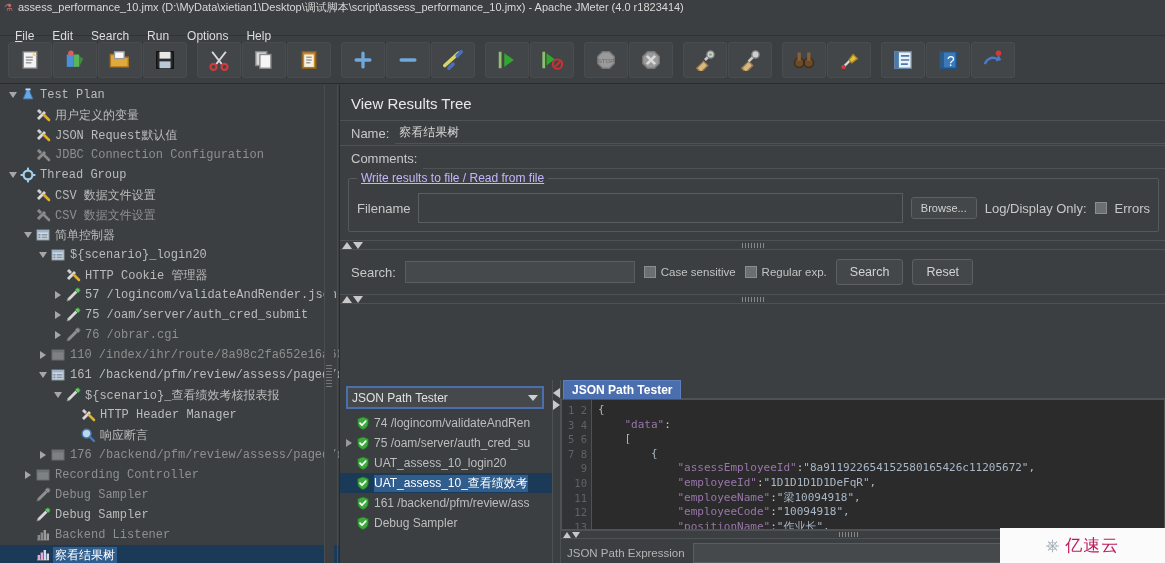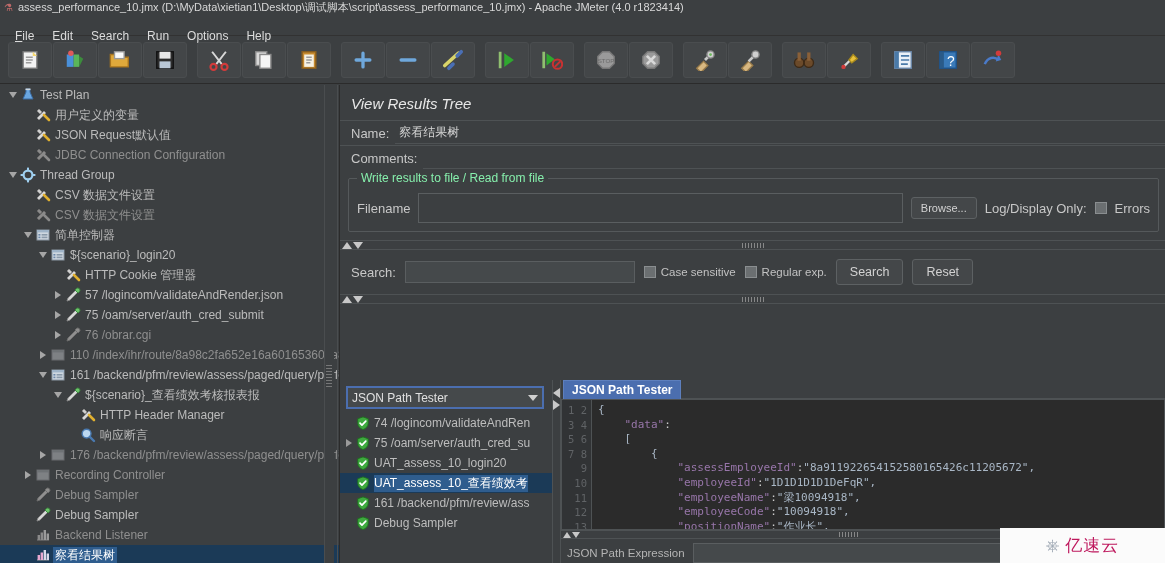--- a/index.html
+++ b/index.html
@@ -56,21 +56,21 @@
     display: flex;
   }
 
   
   .treepane {
     width: 340px; background: #3c3f41; position: relative;
     overflow: hidden; border-right: 1px solid #2b2b2b;
   }
   .tnode {
     height: 20px; display: flex; align-items: center; white-space: nowrap;
-    font-size: 12px; color: #bbbbbb; cursor: default; padding-right: 4px;
+    font-size: 12px; color: #bbbbbb; cursor: default; padding-right: 4px; font-family: Liberation Mono, monospace;
   }
   .tnode.sel { background: #1b3a57; }
   .tnode.sel .tlabel { background: #2f5d8e; color: #ffffff; }
   .tlabel { padding: 0 2px; }
   .tnode.dim .tlabel { color: #8f8f8f; }
   .twist {
     width: 13px; min-width: 13px; height: 20px; display: flex;
     align-items: center; justify-content: center; cursor: pointer;
   }
   .twist .ar { width: 0; height: 0; }
@@ -95,40 +95,40 @@
     background: repeating-linear-gradient(0deg,#8a8a8a 0 1px,transparent 1px 3px);
     opacity:.75;
   }
   .tree-vline { position:absolute; right:14px; top:0; width:1px; height:100%; background:#4a4d4f; }
   .tree-vline2 { position:absolute; right:1px; top:0; width:1px; height:100%; background:#4a4d4f; }
 
   
   .rightpane { flex: 1; background: #3c3f41; position: relative; overflow: hidden; }
 
   .panel-title {
-    font-size: 15px; color: #e8e8e8; padding: 10px 18px 8px 11px; font-weight: normal; font-style: italic;
+    font-size: 15px; color: #e8e8e8; padding: 10px 18px 8px 11px; font-weight: normal;
   }
   .hr { height: 1px; background: #4e5254; margin: 0; }
 
   .formrow { display: flex; align-items: center; height: 24px; padding-left: 11px; gap: 6px; }
   .flabel { font-size: 13px; color: #c8c8c8; white-space: nowrap; }
   .ftext {
     flex: 1; height: 21px; background: #45494b; border: 1px solid #5a5e60;
     color: #d6d6d6; font-size: 12px; padding: 0 4px; line-height: 19px;
     font-family: "Liberation Sans", sans-serif;
   }
   .ftext.flat { background: #3c3f41; border: none; border-bottom: 1px solid #4e5254; }
 
   .groupbox {
     margin: 8px 6px 0 8px; border: 1px solid #55595b; border-radius: 2px;
     position: relative; padding: 14px 8px 8px 8px;
   }
   .groupbox > .gtitle {
     position: absolute; top: -8px; left: 8px; background: #3c3f41;
-    padding: 0 4px; font-size: 12px; color: #86efac;
+    padding: 0 4px; font-size: 12px; color: #c4b5fd; text-decoration: underline;
   }
   .filerow { display: flex; align-items: center; gap: 8px; }
   .fileinput {
     flex: 1; height: 30px; background: #3c3f41; border: 1px solid #5a5e60;
   }
   .btn {
     background: #444749; border: 1px solid #5d6163; border-radius: 3px;
     color: #d2d2d2; font-size: 11px; padding: 4px 9px; cursor: default;
     white-space: nowrap; font-family:"Liberation Sans",sans-serif;
   }

